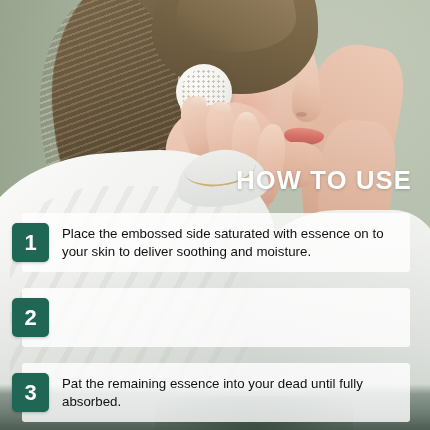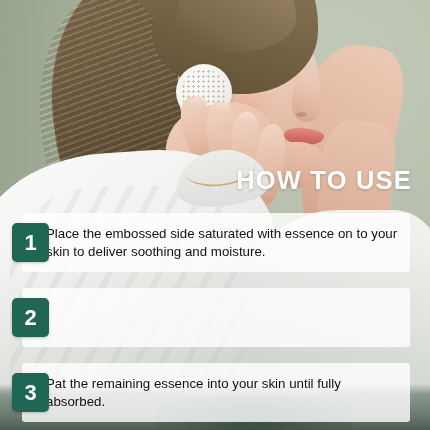--- a/index.html
+++ b/index.html
@@ -259,21 +259,21 @@
     border-radius:5px;
     color:#ffffff;
     font-size:22px;
     font-weight:bold;
     display:flex;
     align-items:center;
     justify-content:center;
     box-shadow:0 1px 3px rgba(0,0,0,.22);
   }
   .step-text{
-    margin-left:24px;
+    margin-left:40px;
     margin-right:10px;
     font-size:13.3px;
     line-height:18px;
     color:#111111;
     font-weight:400;
   }
 </style>
 </head>
 <body>
 
@@ -338,17 +338,17 @@
       <div class="badge">1</div>
       <div class="step-text">Place the embossed side saturated with essence on to your skin to deliver soothing and moisture.</div>
     </div>
 
     <div class="step">
       <div class="badge">2</div>
     </div>
 
     <div class="step">
       <div class="badge">3</div>
-      <div class="step-text">Pat the remaining essence into your skin until fully absorbed.</div>
+      <div class="step-text">Pat the remaining essence into your dead until fully absorbed.</div>
     </div>
 
   </div>
 </div>
 
 </body></html>

